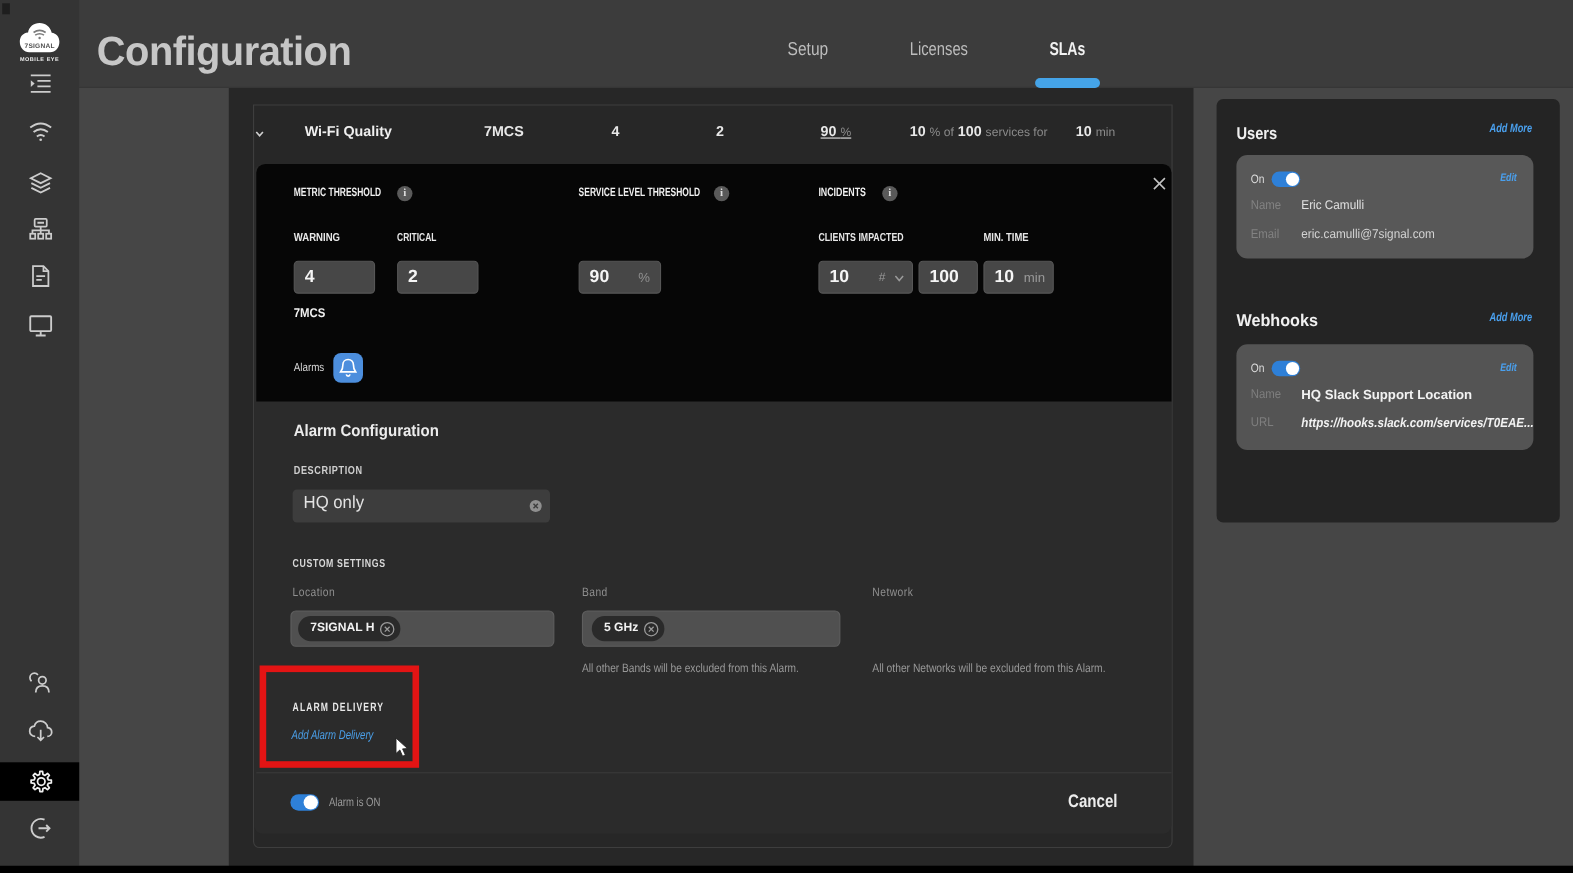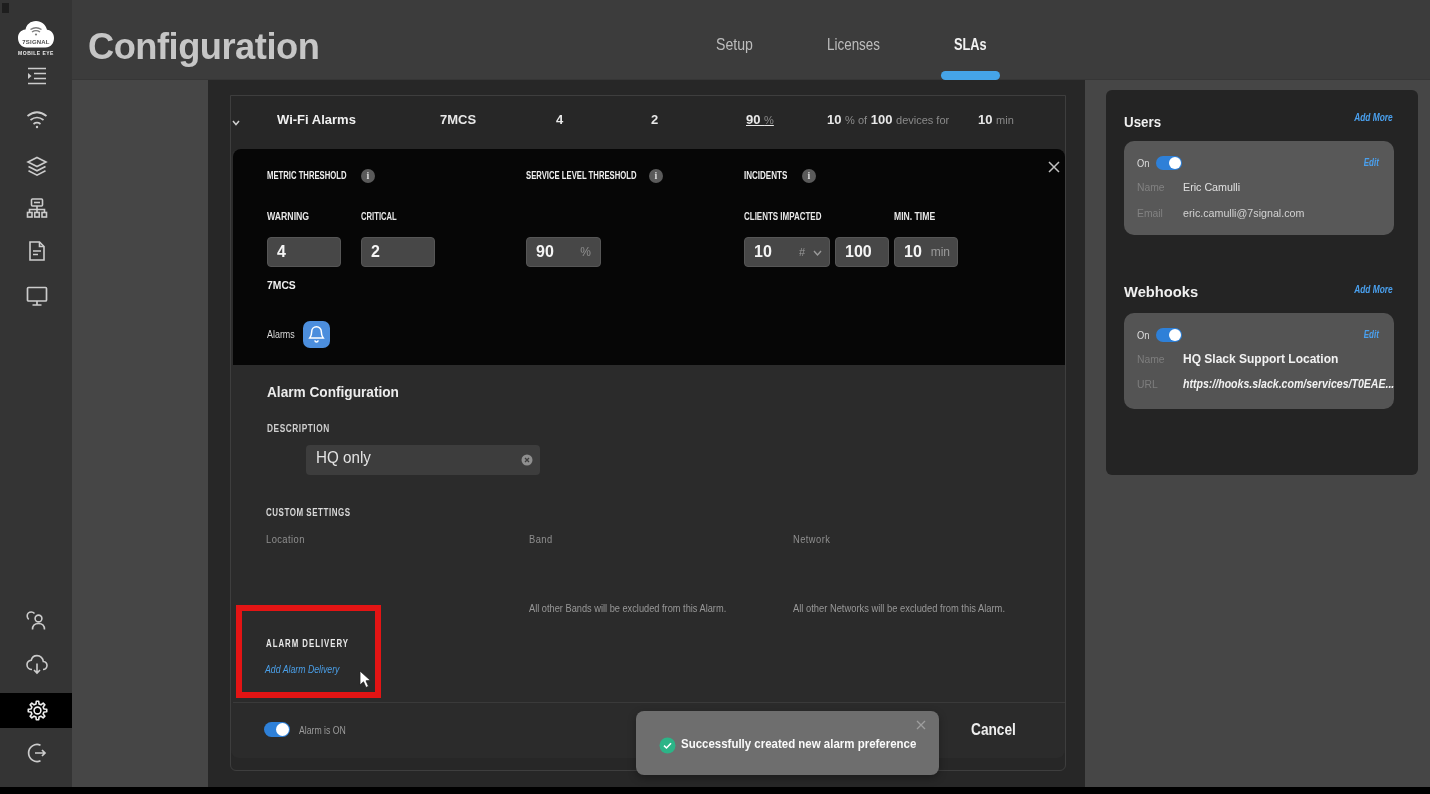--- a/index.html
+++ b/index.html
@@ -121,26 +121,26 @@
 
   <div class="abs" style="left:208px;top:80px;width:877px;height:714px;background:#272727;"></div>
 
   <div class="abs" style="left:230px;top:95px;width:836px;height:676px;border:1px solid #3e3e3e;border-radius:0 0 6px 6px;"></div>
 
   <div class="abs" style="left:231px;top:114px;width:10px;height:10px;">
     <svg width="10" height="10" viewBox="0 0 10 10" stroke="#cfcfcf" stroke-width="1.5" fill="none">
         <path d="M2 3 L5 6.5 L8 3"></path>
       </svg>
   </div>
-  <div class="abs" style="left:277px;top:112px;font-size:13px;font-weight:700;color:#f0f0f0;">Wi-Fi Alarms</div>
+  <div class="abs" style="left:277px;top:112px;font-size:13px;font-weight:700;color:#f0f0f0;">Wi-Fi Quality</div>
   <div class="abs" style="left:440px;top:112px;font-size:13px;font-weight:700;color:#e8e8e8;">7MCS</div>
   <div class="abs" style="left:556px;top:112px;font-size:13px;font-weight:700;color:#e8e8e8;">4</div>
   <div class="abs" style="left:651px;top:112px;font-size:13px;font-weight:700;color:#e8e8e8;">2</div>
   <div class="abs" style="left:746px;top:112px;font-size:13px;font-weight:700;color:#e8e8e8;text-decoration:underline;">90 <span class="dim" style="font-weight:400;font-size:11px;">%</span></div>
-  <div class="abs" style="left:827px;top:112px;font-size:13px;font-weight:700;color:#e8e8e8;">10 <span class="dim" style="font-weight:400;font-size:11px;">% of</span> 100 <span class="dim" style="font-weight:400;font-size:11px;">devices for</span></div>
+  <div class="abs" style="left:827px;top:112px;font-size:13px;font-weight:700;color:#e8e8e8;">10 <span class="dim" style="font-weight:400;font-size:11px;">% of</span> 100 <span class="dim" style="font-weight:400;font-size:11px;">services for</span></div>
   <div class="abs" style="left:978px;top:112px;font-size:13px;font-weight:700;color:#e8e8e8;">10 <span class="dim" style="font-weight:400;font-size:11px;">min</span></div>
 
   <div class="abs" style="left:231px;top:149px;width:834px;height:609px;background:#2b2b2b;border-radius:8px;"></div>
 
   <div class="abs" style="left:233px;top:149px;width:832px;height:216px;background:#060606;border-radius:8px 8px 0 0;"></div>
   <div class="abs sxl" style="left:267px;top:169px;font-size:11px;font-weight:700;color:#f0f0f0;transform:scaleX(0.70);">METRIC THRESHOLD</div>
   <div class="abs sxl" style="left:526px;top:169px;font-size:11px;font-weight:700;color:#f0f0f0;transform:scaleX(0.70);">SERVICE LEVEL THRESHOLD</div>
   <div class="abs sxl" style="left:744px;top:169px;font-size:11px;font-weight:700;color:#f0f0f0;transform:scaleX(0.73);">INCIDENTS</div>
   <div class="abs info" style="left:361px;top:169px;"></div>
   <div class="abs info" style="left:649px;top:169px;"></div>
@@ -169,33 +169,45 @@
   <div class="abs sxl" style="left:267px;top:328px;font-size:10.5px;color:#d8d8d8;transform:scaleX(0.85);">Alarms</div>
   <div class="abs" style="left:303px;top:321px;width:27px;height:27px;background:#4c8edd;border-radius:7px;">
     <svg width="27" height="27" viewBox="0 0 27 27" stroke="#ffffff" stroke-width="1.5" fill="none">
       <path d="M13.5 5.8 C10.6 5.8 8.7 7.9 8.7 10.6 C8.7 14.6 7.4 15.9 6.7 17 H20.3 C19.6 15.9 18.3 14.6 18.3 10.6 C18.3 7.9 16.4 5.8 13.5 5.8 Z"></path>
       <path d="M11.8 19.3 C12 20.3 12.6 20.9 13.5 20.9 C14.4 20.9 15 20.3 15.2 19.3"></path>
     </svg>
   </div>
 
   <div class="abs sxl" style="left:267px;top:383px;font-size:15px;font-weight:700;color:#ececec;transform:scaleX(0.91);">Alarm Configuration</div>
   <div class="abs sxl" style="left:267px;top:422px;font-size:10.5px;font-weight:700;color:#cfcfcf;letter-spacing:0.7px;transform:scaleX(0.79);">DESCRIPTION</div>
-  <div class="abs" style="left:266px;top:445px;width:234px;height:30px;background:#3d3d3d;border-radius:4px;margin-left:40px;">
+  <div class="abs" style="left:266px;top:445px;width:234px;height:30px;background:#3d3d3d;border-radius:4px;">
     <span class="sxl" style="position:absolute;left:10px;top:4px;font-size:16px;color:#e3e3e3;display:inline-block;transform:scaleX(0.95);">HQ only</span>
     <svg style="position:absolute;right:7px;top:9px;" width="12" height="12" viewBox="0 0 12 12">
       <circle cx="6" cy="6" r="5.5" fill="#8f8f8f"></circle>
       <path d="M4 4 L8 8 M8 4 L4 8" stroke="#3d3d3d" stroke-width="1.3"></path>
     </svg>
   </div>
 
   <div class="abs sxl" style="left:266px;top:506px;font-size:10.5px;font-weight:700;color:#d8d8d8;letter-spacing:0.7px;transform:scaleX(0.76);">CUSTOM SETTINGS</div>
   <div class="abs sxl" style="left:266px;top:533px;font-size:11px;color:#8f8f8f;letter-spacing:0.5px;transform:scaleX(0.85);">Location</div>
   <div class="abs sxl" style="left:529px;top:533px;font-size:11px;color:#8f8f8f;letter-spacing:0.5px;transform:scaleX(0.85);">Band</div>
   <div class="abs sxl" style="left:793px;top:533px;font-size:11px;color:#8f8f8f;letter-spacing:0.5px;transform:scaleX(0.85);">Network</div>
 
+  <div class="bigin" style="left:264px;width:240px;">
+    <div class="chip">7SIGNAL H<svg class="chipx" viewBox="0 0 14 14">
+          <circle cx="7" cy="7" r="6" fill="none" stroke="#9a9a9a" stroke-width="1.2"></circle>
+          <path d="M4.8 4.8 L9.2 9.2 M9.2 4.8 L4.8 9.2" stroke="#9a9a9a" stroke-width="1.2"></path>
+        </svg></div>
+  </div>
+  <div class="bigin" style="left:529px;width:235px;">
+    <div class="chip" style="left:8px;">5 GHz<svg class="chipx" viewBox="0 0 14 14">
+          <circle cx="7" cy="7" r="6" fill="none" stroke="#9a9a9a" stroke-width="1.2"></circle>
+          <path d="M4.8 4.8 L9.2 9.2 M9.2 4.8 L4.8 9.2" stroke="#9a9a9a" stroke-width="1.2"></path>
+        </svg></div>
+  </div>
 
   <div class="abs sxl" style="left:529px;top:602px;font-size:11px;color:#989898;transform:scaleX(0.84);">All other Bands will be excluded from this Alarm.</div>
   <div class="abs sxl" style="left:793px;top:602px;font-size:11px;color:#989898;transform:scaleX(0.85);">All other Networks will be excluded from this Alarm.</div>
 
   <div class="abs" style="left:236px;top:605px;width:145px;height:93px;border:6px solid #e31414;"></div>
   <div class="abs sxl" style="left:266px;top:637px;font-size:11px;font-weight:700;color:#e8e8e8;letter-spacing:1.4px;transform:scaleX(0.71);">ALARM DELIVERY</div>
   <div class="abs sxl" style="left:265px;top:663px;font-size:11.5px;font-style:italic;color:#4a9fe8;transform:scaleX(0.76);">Add Alarm Delivery</div>
 
   <div class="abs" style="left:359px;top:670px;">
     <svg width="14" height="20" viewBox="0 0 14 20">
@@ -224,25 +236,15 @@
   <div class="abs sxr" style="right:37px;top:283px;font-size:11px;font-weight:700;font-style:italic;color:#4aa0ee;transform:scaleX(0.76);">Add More</div>
   <div class="abs" style="left:1124px;top:313px;width:270px;height:96px;background:#545454;border-radius:10px;"></div>
   <div class="abs sxl" style="left:1137px;top:329px;font-size:11px;color:#dddddd;transform:scaleX(0.85);">On</div>
   <div class="tgl" style="left:1156px;top:328px;width:26px;height:14px;border-radius:7px;"></div>
   <div class="abs sxr" style="right:51px;top:329px;font-size:10px;font-weight:700;font-style:italic;color:#4aa0ee;transform:scaleX(0.8);">Edit</div>
   <div class="abs sxl" style="left:1137px;top:353px;font-size:11.5px;color:#7e7e7e;transform:scaleX(0.9);">Name</div>
   <div class="abs sxl" style="left:1183px;top:352px;font-size:12px;font-weight:700;color:#f2f2f2;">HQ Slack Support Location</div>
   <div class="abs sxl" style="left:1137px;top:378px;font-size:11.5px;color:#7e7e7e;transform:scaleX(0.9);">URL</div>
   <div class="abs sxl" style="left:1183px;top:377px;font-size:12px;font-weight:700;font-style:italic;color:#f2f2f2;transform:scaleX(0.88);">https://hooks.slack.com/services/T0EAE...</div>
 
-  <div class="abs" style="left:636px;top:711px;width:303px;height:64px;background:#6e6e6e;border-radius:8px;box-shadow:0 3px 8px rgba(0,0,0,0.3);">
-    <svg style="position:absolute;left:23px;top:26px;" width="17" height="17" viewBox="0 0 17 17">
-      <circle cx="8.5" cy="8.5" r="8" fill="#2cb487"></circle>
-      <path d="M5 8.7 L7.5 11 L12 6.3" stroke="#fff" stroke-width="1.6" fill="none"></path>
-    </svg>
-    <span class="sxl" style="position:absolute;left:45px;top:25px;font-size:13.5px;font-weight:700;color:#fafafa;display:inline-block;transform:scaleX(0.85);">Successfully created new alarm preference</span>
-    <svg style="position:absolute;right:13px;top:9px;" width="10" height="10" viewBox="0 0 10 10" stroke="#9e9e9e" stroke-width="1.3">
-        <path d="M1 1 L9 9 M9 1 L1 9"></path>
-      </svg>
-  </div>
 
   <div class="abs" style="left:0;top:787px;width:1430px;height:7px;background:#000;"></div>
 </div>
 
 </body></html>

